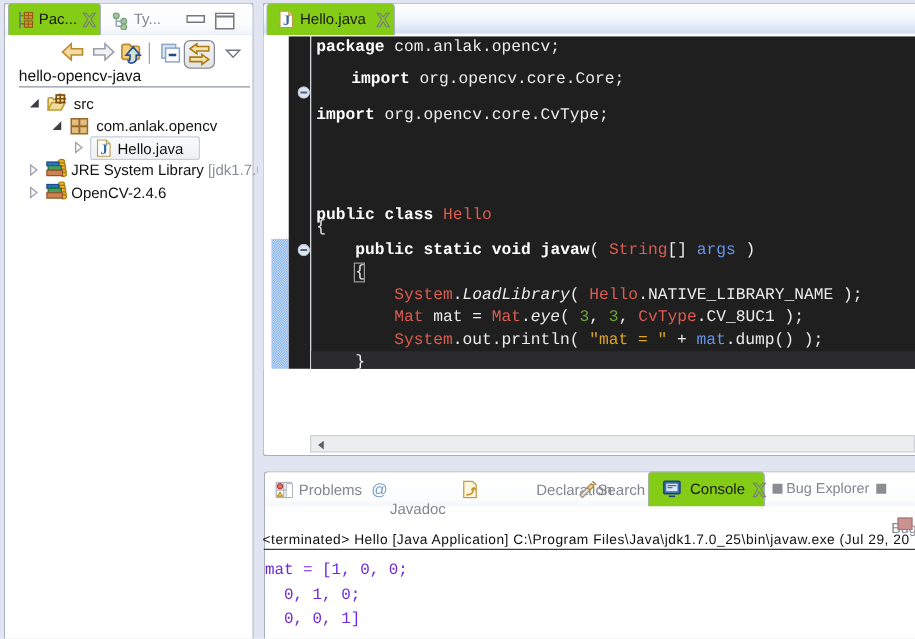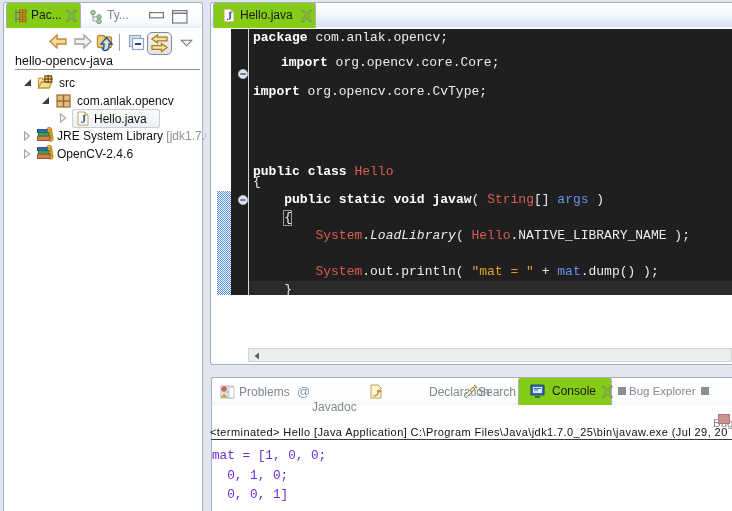--- a/index.html
+++ b/index.html
@@ -217,20 +217,21 @@
 
     <div class="code">
       <div class="cl" style="left:42px; top:0px;"><span class="kw">package</span> com.anlak.opencv;</div>
       <div class="cl" style="left:42px; top:25px;margin-left:28px;"><span class="kw">import</span> org.opencv.core.Core;</div>
       <div class="cl" style="left:42px; top:54px;"><span class="kw">import</span> org.opencv.core.CvType;</div>
       <div class="cl" style="left:42px; top:134px;"><span class="kw">public</span> <span class="kw">class</span> <span class="cls">Hello</span></div>
       <div class="cl" style="left:42px; top:144px;">{</div>
       <div class="cl" style="left:42px; top:162px;">    <span class="kw">public</span> <span class="kw">static</span> <span class="kw">void</span> <span class="kw">javaw</span>( <span class="cls">String</span>[] <span class="var">args</span> )</div>
       <div class="cl" style="left:42px; top:180px;">    {</div>
       <div class="cl" style="left:42px; top:198px;">        <span class="cls">System</span>.<span class="mi">LoadLibrary</span>( <span class="cls">Hello</span>.NATIVE_LIBRARY_NAME );</div>
+      <div class="cl" style="left:42px; top:216px;">        <span class="cls">Mat</span> mat = <span class="cls">Mat</span>.<span class="mi">eye</span>( <span class="num">3</span>, <span class="num">3</span>, <span class="cls">CvType</span>.CV_8UC1 );</div>
       <div class="cl" style="left:42px; top:234px;">        <span class="cls">System</span>.out.println( <span class="str">"mat = "</span> + <span class="var">mat</span>.dump() );</div>
       <div class="cl" style="left:42px; top:252px;">    }</div>
       <div class="cl" style="left:42px; top:270px;">}</div>
     </div>
   </div>
 
   <div class="abs" style="left:37px; top:345px; width:484px; height:14px; background:#ebedef; border:1px solid #d0d3d8;">
     <svg class="abs" style="left:4px; top:3px;" width="8" height="8" viewBox="0 0 8 8">
         <path d="M6 0.5 L1.5 4 L6 7.5 Z" fill="#5a5f66"></path>
       </svg>

